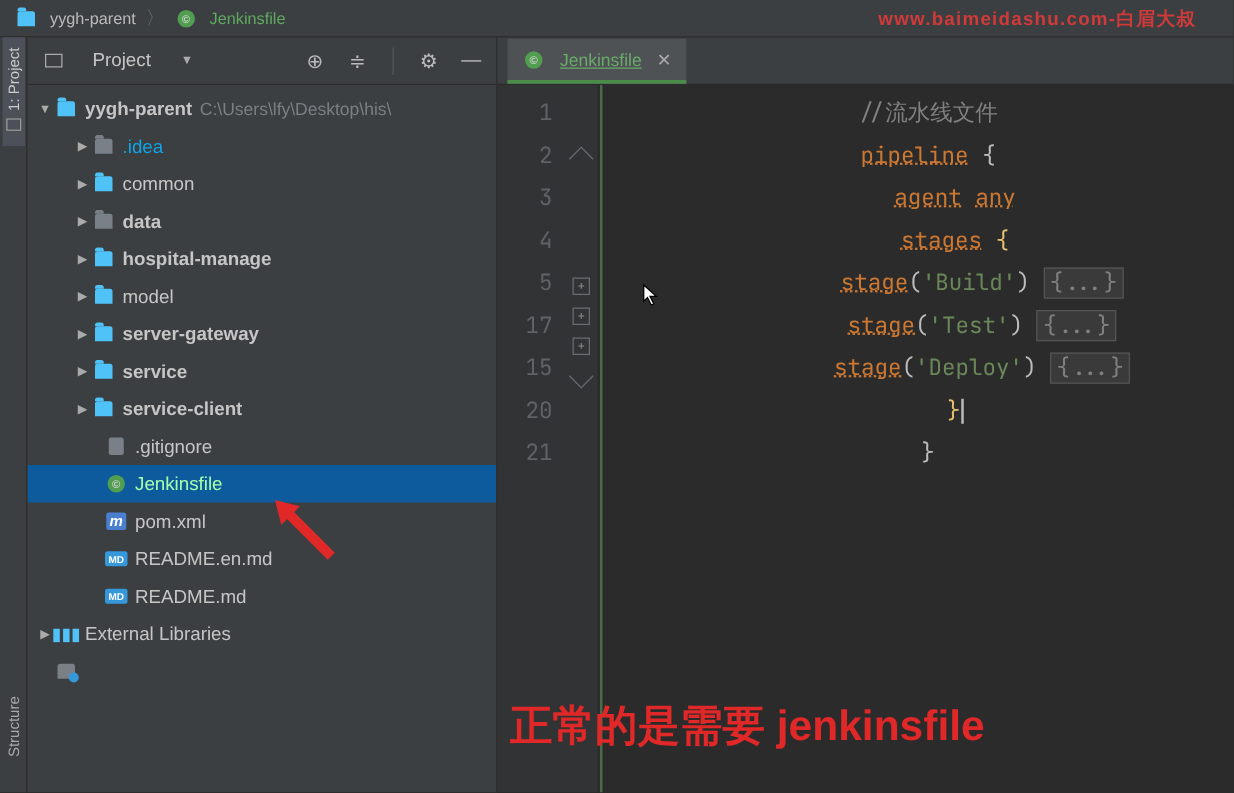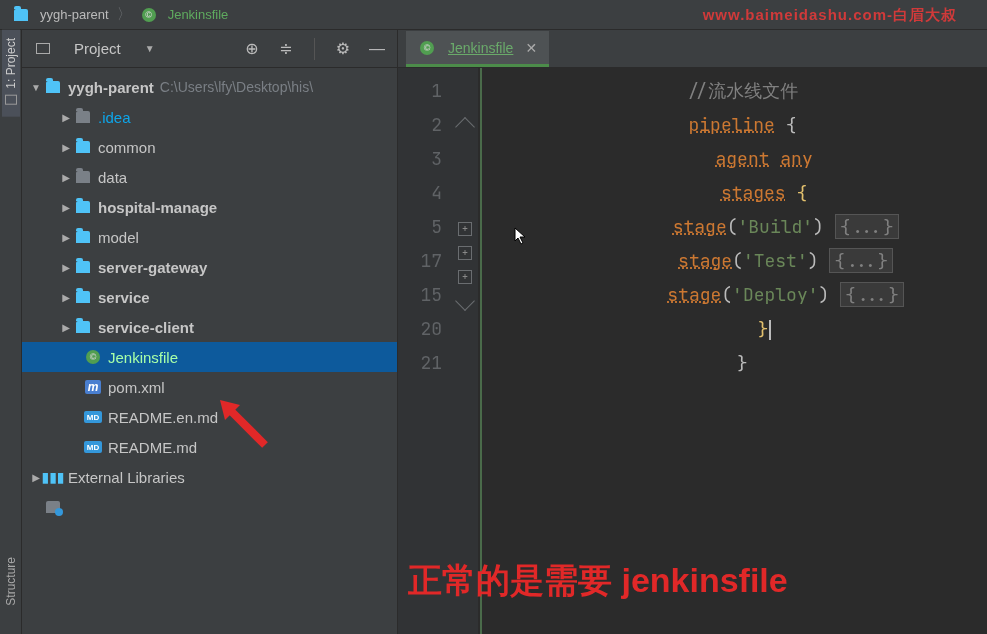--- a/index.html
+++ b/index.html
@@ -355,21 +355,21 @@
         <span class="tree-icon">
             <span class="folder-icon"></span>
           </span>
         <span class="tree-label" style="font-weight:normal">common</span>
       </div>
       <div class="tree-row indent-1">
         <span class="tree-chev">▶</span>
         <span class="tree-icon">
             <span class="folder-icon dark"></span>
           </span>
-        <span class="tree-label" style="font-weight:normal">data</span>
+        <span class="tree-label" style="font-weight:bold">data</span>
       </div>
       <div class="tree-row indent-1">
         <span class="tree-chev">▶</span>
         <span class="tree-icon">
             <span class="folder-icon"></span>
           </span>
         <span class="tree-label" style="font-weight:bold">hospital-manage</span>
       </div>
       <div class="tree-row indent-1">
         <span class="tree-chev">▶</span>
@@ -391,20 +391,26 @@
             <span class="folder-icon"></span>
           </span>
         <span class="tree-label" style="font-weight:bold">service</span>
       </div>
       <div class="tree-row indent-1">
         <span class="tree-chev">▶</span>
         <span class="tree-icon">
             <span class="folder-icon"></span>
           </span>
         <span class="tree-label" style="font-weight:bold">service-client</span>
+      </div>
+      <div class="tree-row indent-2">
+        <span class="tree-icon">
+            <span class="file-icon"></span>
+          </span>
+        <span class="tree-label">.gitignore</span>
       </div>
       <div class="tree-row indent-2 selected">
         <span class="tree-icon">
             <span class="circle-icon">©</span>
           </span>
         <span class="tree-label green" style="color:#a8ffa8">Jenkinsfile</span>
       </div>
       <div class="tree-row indent-2">
         <span class="tree-icon">
             <span class="m-icon">m</span>

